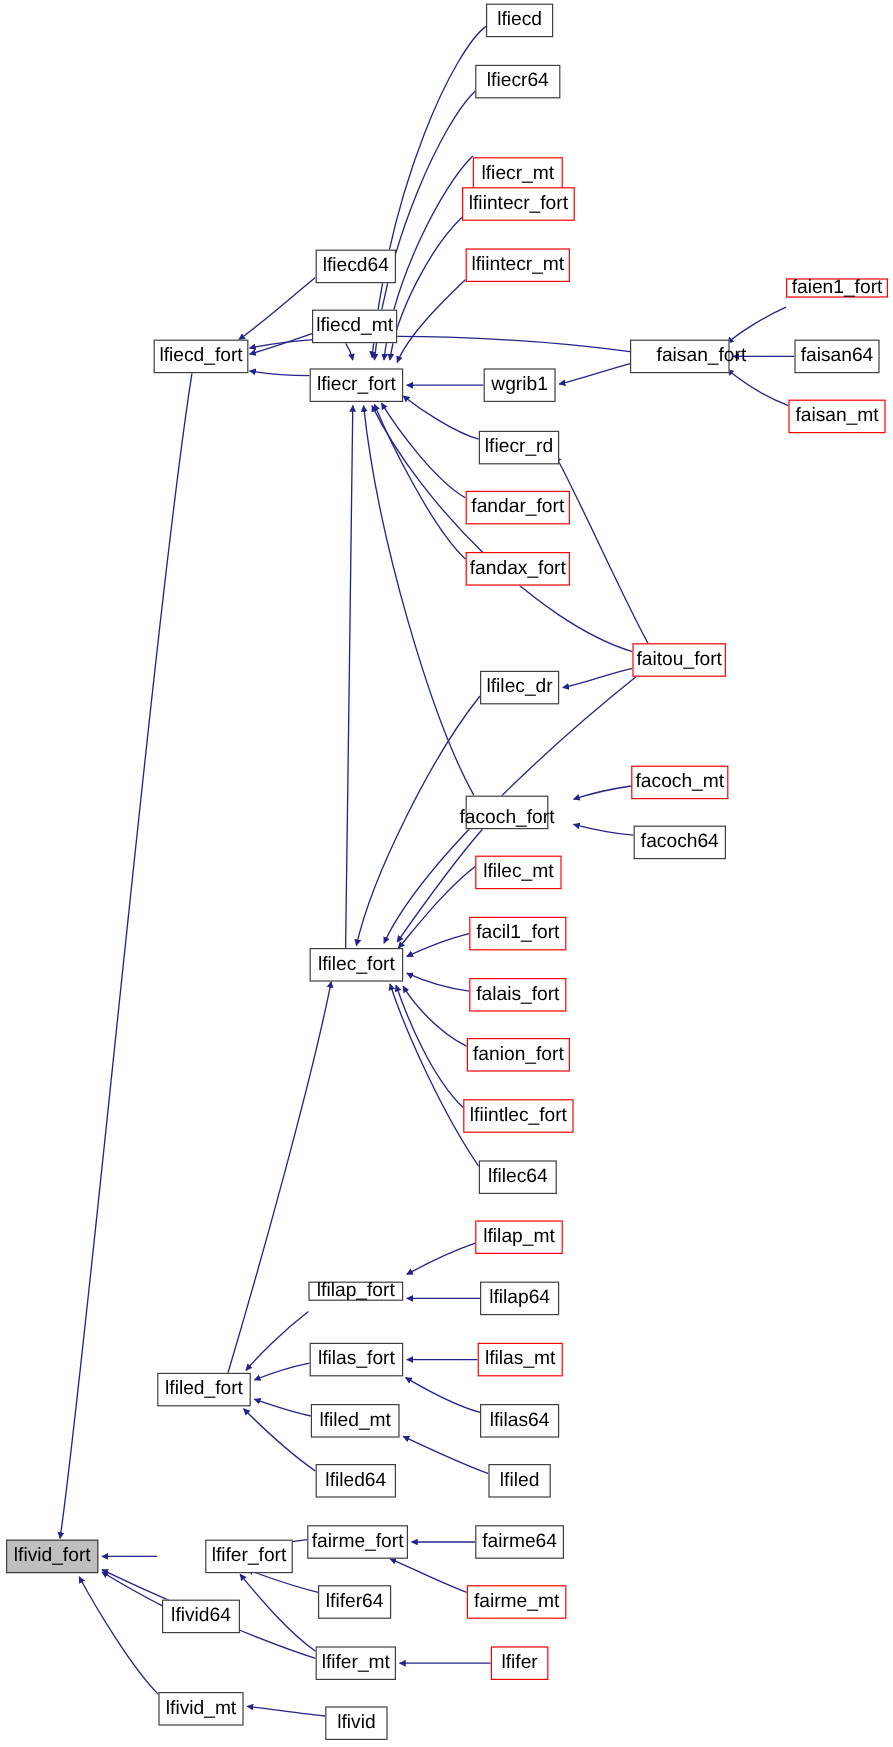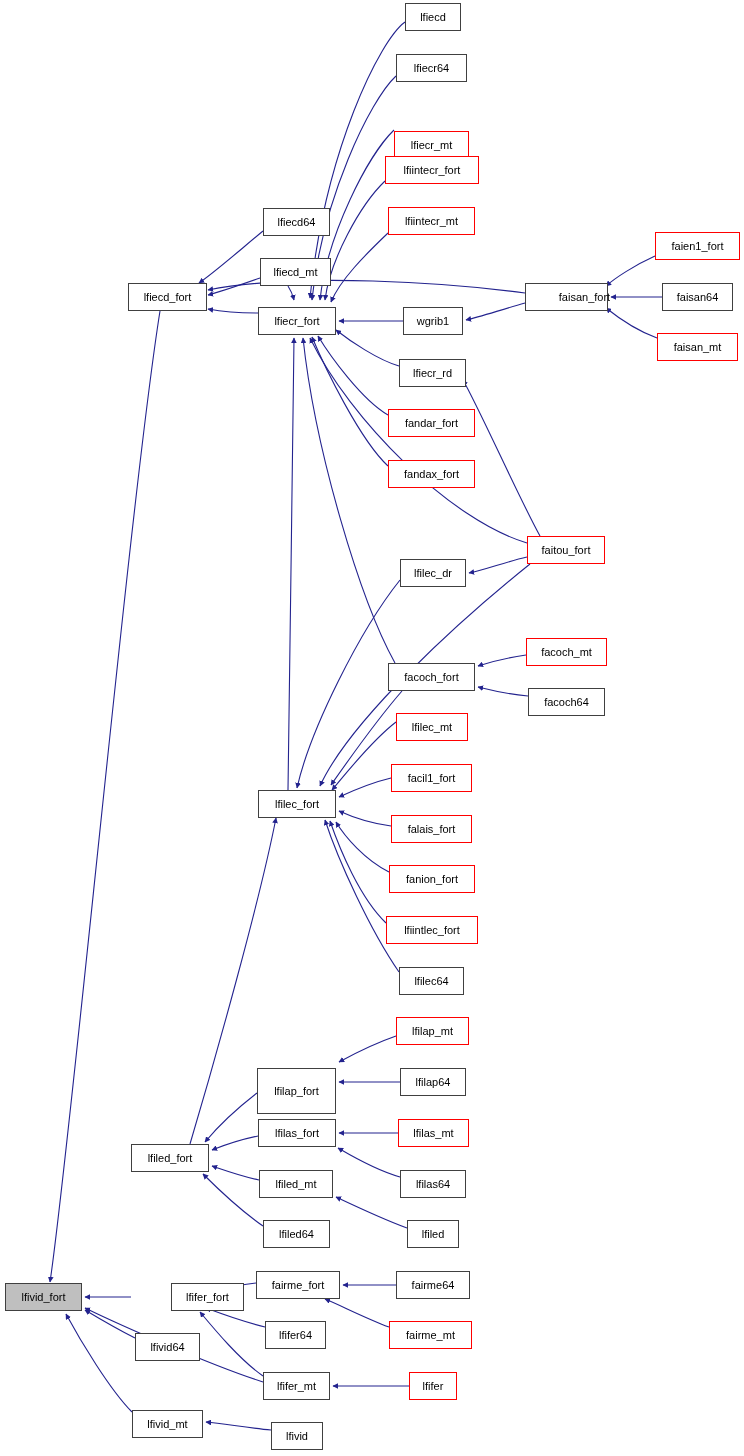--- a/index.html
+++ b/index.html
@@ -2,21 +2,21 @@
 <html><head>
 <meta charset="utf-8">
 <style>
   html,body{margin:0;padding:0;background:#ffffff;}
   body{width:744px;height:1456px;overflow:hidden;
        font-family:"Liberation Sans","DejaVu Sans",sans-serif;}
   #graph{position:relative;width:744px;height:1456px;background:#fff;}
   #edges{position:absolute;left:0;top:0;width:744px;height:1456px;}
   .node{position:absolute;box-sizing:border-box;display:flex;
         align-items:center;justify-content:center;
-        font-size:11px;line-height:1;color:#000;
+        font-size:16px;line-height:1;color:#000;
         background:#ffffff;white-space:nowrap;}
   .node.black{border:1px solid #404040;}
   .node.red{border:1px solid #ff0000;}
   .node.current{background:#bfbfbf;border:1px solid #404040;}
   .node .lbl{display:block;}
 </style>
 </head>
 <body>
 
 <div id="graph">
@@ -121,36 +121,36 @@
       </div>
       <div class="node red" style="left: 388px; top: 409px; width: 87px; height: 28px;">
         <span class="lbl">fandar_fort</span>
       </div>
       <div class="node red" style="left: 388px; top: 460px; width: 87px; height: 28px;">
         <span class="lbl">fandax_fort</span>
       </div>
       <div class="node black" style="left: 525px; top: 283px; width: 83px; height: 28px; padding-left: 36px;">
         <span class="lbl">faisan_fort</span>
       </div>
-      <div class="node red" style="left: 655px; top: 232px; width: 85px; height: 28px;">
+      <div class="node red" style="left: 655px; top: 232px; width: 85px; height: 16px;">
         <span class="lbl">faien1_fort</span>
       </div>
       <div class="node black" style="left: 662px; top: 283px; width: 71px; height: 28px;">
         <span class="lbl">faisan64</span>
       </div>
       <div class="node red" style="left: 657px; top: 333px; width: 81px; height: 28px;">
         <span class="lbl">faisan_mt</span>
       </div>
       <div class="node red" style="left: 527px; top: 536px; width: 78px; height: 28px;">
         <span class="lbl">faitou_fort</span>
       </div>
       <div class="node black" style="left: 400px; top: 559px; width: 66px; height: 28px;">
         <span class="lbl">lfilec_dr</span>
       </div>
-      <div class="node black" style="left: 388px; top: 663px; width: 87px; height: 28px;">
+      <div class="node black" style="left: 388px; top: 663px; width: 69px; height: 28px; align-items: flex-end;">
         <span class="lbl">facoch_fort</span>
       </div>
       <div class="node red" style="left: 526px; top: 638px; width: 81px; height: 28px;">
         <span class="lbl">facoch_mt</span>
       </div>
       <div class="node black" style="left: 528px; top: 688px; width: 77px; height: 28px;">
         <span class="lbl">facoch64</span>
       </div>
       <div class="node red" style="left: 396px; top: 713px; width: 72px; height: 28px;">
         <span class="lbl">lfilec_mt</span>
@@ -169,21 +169,21 @@
       </div>
       <div class="node black" style="left: 399px; top: 967px; width: 65px; height: 28px;">
         <span class="lbl">lfilec64</span>
       </div>
       <div class="node black" style="left: 258px; top: 790px; width: 78px; height: 28px;">
         <span class="lbl">lfilec_fort</span>
       </div>
       <div class="node red" style="left: 396px; top: 1017px; width: 73px; height: 28px;">
         <span class="lbl">lfilap_mt</span>
       </div>
-      <div class="node black" style="left: 257px; top: 1068px; width: 79px; height: 46px;">
+      <div class="node black" style="left: 257px; top: 1068px; width: 79px; height: 16px;">
         <span class="lbl">lfilap_fort</span>
       </div>
       <div class="node black" style="left: 400px; top: 1068px; width: 66px; height: 28px;">
         <span class="lbl">lfilap64</span>
       </div>
       <div class="node black" style="left: 258px; top: 1119px; width: 78px; height: 28px;">
         <span class="lbl">lfilas_fort</span>
       </div>
       <div class="node red" style="left: 398px; top: 1119px; width: 71px; height: 28px;">
         <span class="lbl">lfilas_mt</span>

